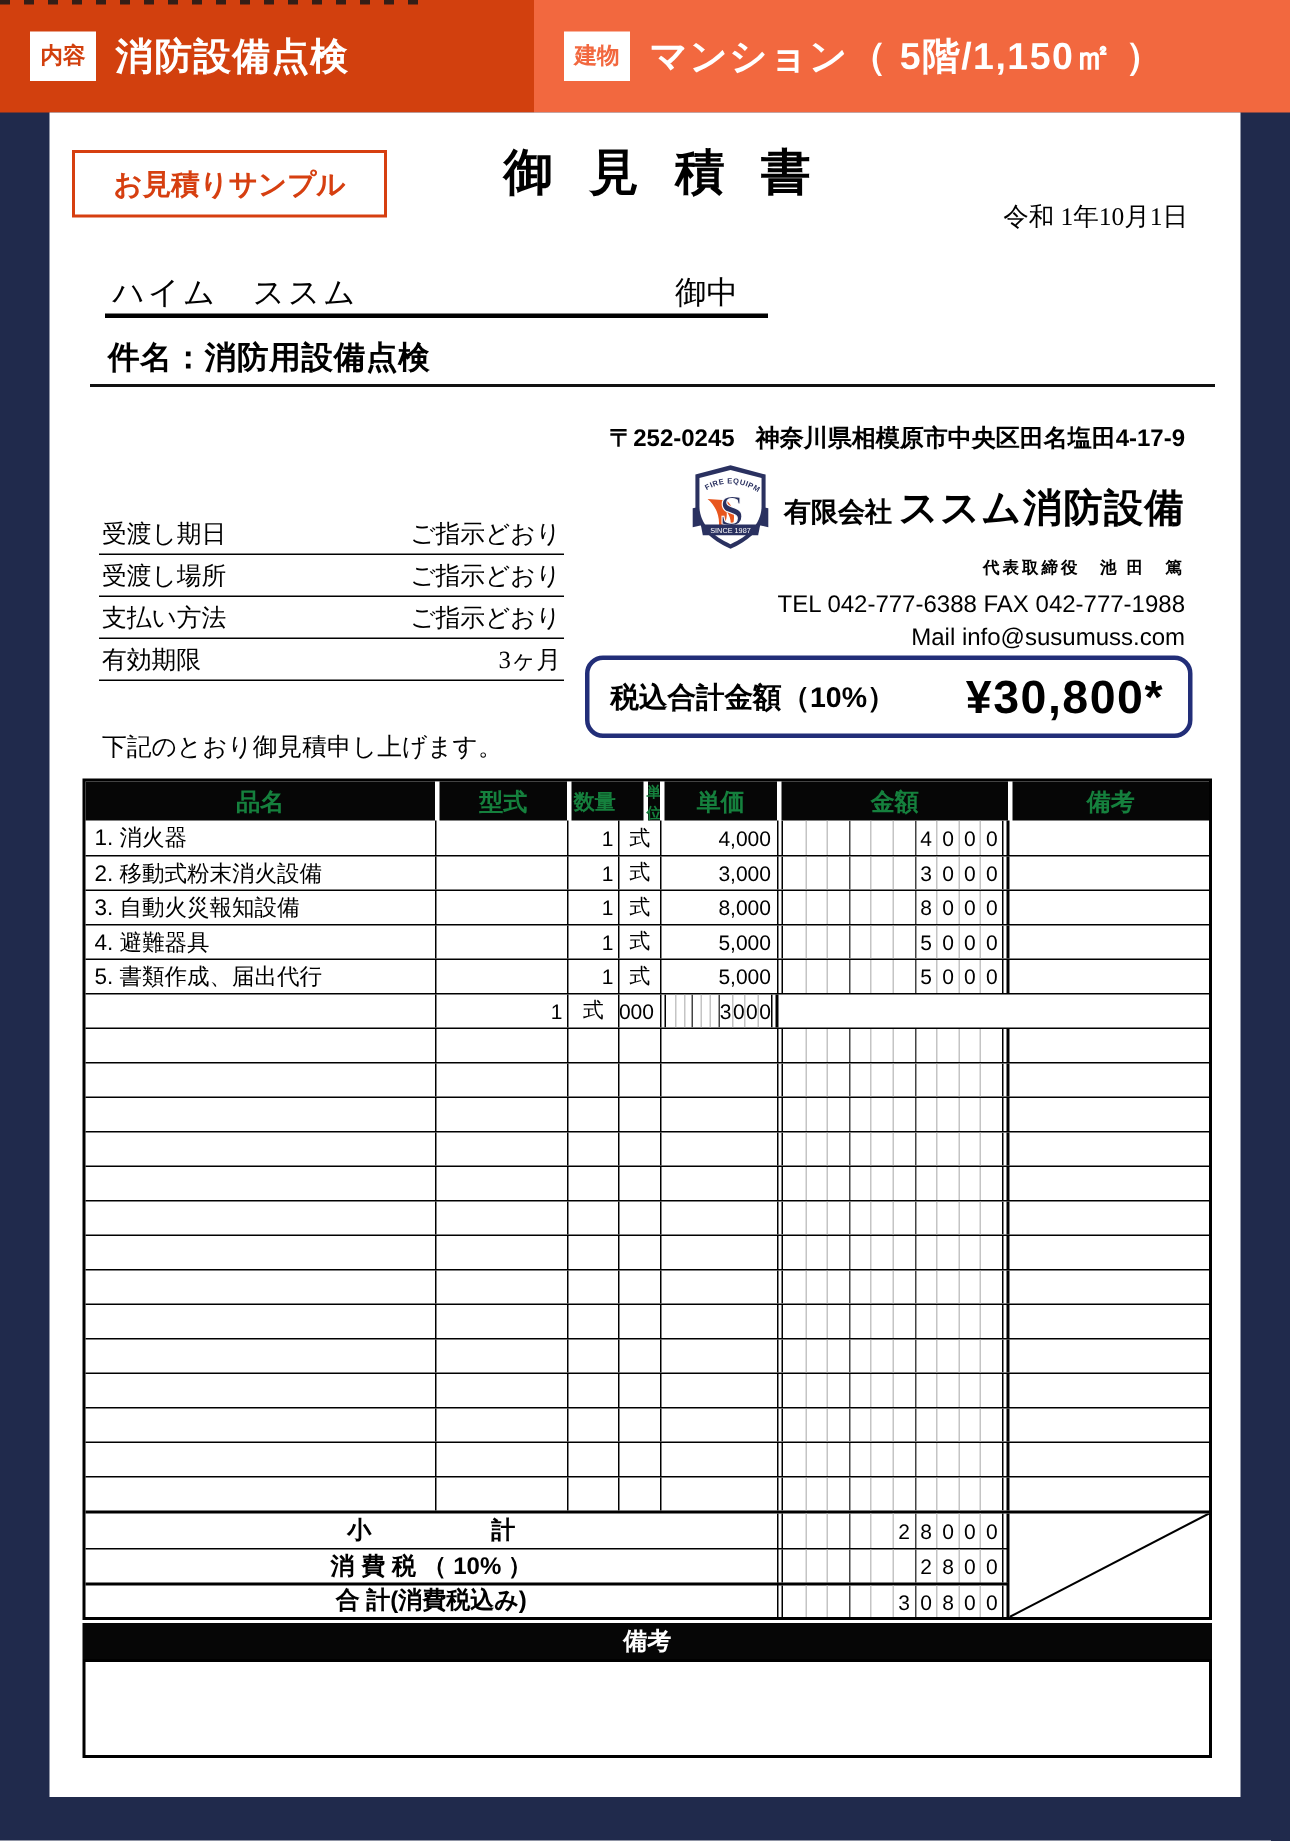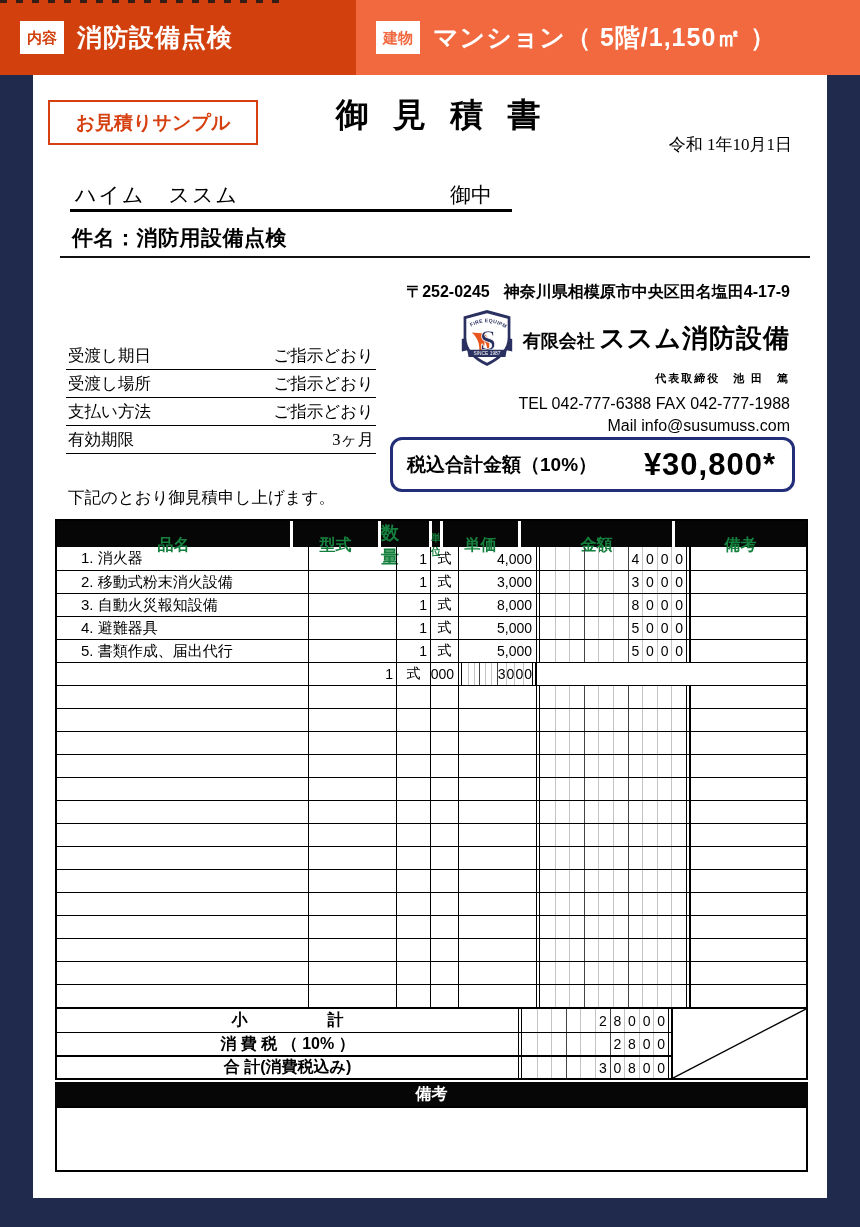--- a/index.html
+++ b/index.html
@@ -90,24 +90,24 @@
   .total-value { font-size: 31px; font-weight: bold; letter-spacing: 1px; }
 
   
   .etable { position: absolute; left: 22px; top: 444px; width: 753px; border: 2px solid #000; background: #fff; }
   .thead {
     display: grid; grid-template-columns: 233px 88px 34px 28px 78px 154px 134px;
     background: #060606; color: #15803d; height: 26px;
   }
   .th { display: flex; align-items: center; justify-content: center; font-size: 16px; font-weight: bold; border-left: 3px solid #fff; }
   .th:first-child { border-left: none; }
-  .th-qty { font-size: 18px; }
+  .th-qty { font-size: 14px; }
   .th-unit { font-size: 10px; margin-left: 17px; }
 
-  .row { display: grid; grid-template-columns: 233px 88px 34px 28px 78px 154px 134px; height: 23px; border-top: 1px solid #000; padding-left: 18px; }
+  .row { display: grid; grid-template-columns: 233px 88px 34px 28px 78px 154px 134px; height: 23px; border-top: 1px solid #000; }
   .row:first-child { border-top: none; }
   .td { border-left: 1px solid #000; display: flex; align-items: center; overflow: hidden; }
   .td:first-child { border-left: none; }
   .td-name { padding-left: 6px; font-size: 15px; }
   .td-qty { justify-content: flex-end; padding-right: 3px; font-size: 14px; }
   .td-unit { justify-content: center; font-size: 14px; }
   .td-price { justify-content: flex-end; padding-right: 4px; font-size: 14px; }
   .td-amount { padding: 0 2px; border-right: 1px solid #000; display: block; }
   .digits { height: 100%; display: grid; grid-template-columns: repeat(10, 1fr); border-left: 1px solid #000; border-right: 1px solid #000; }
   .digit { display: flex; align-items: center; justify-content: center; font-size: 14px; border-left: 1px solid #c4c4c4; }

